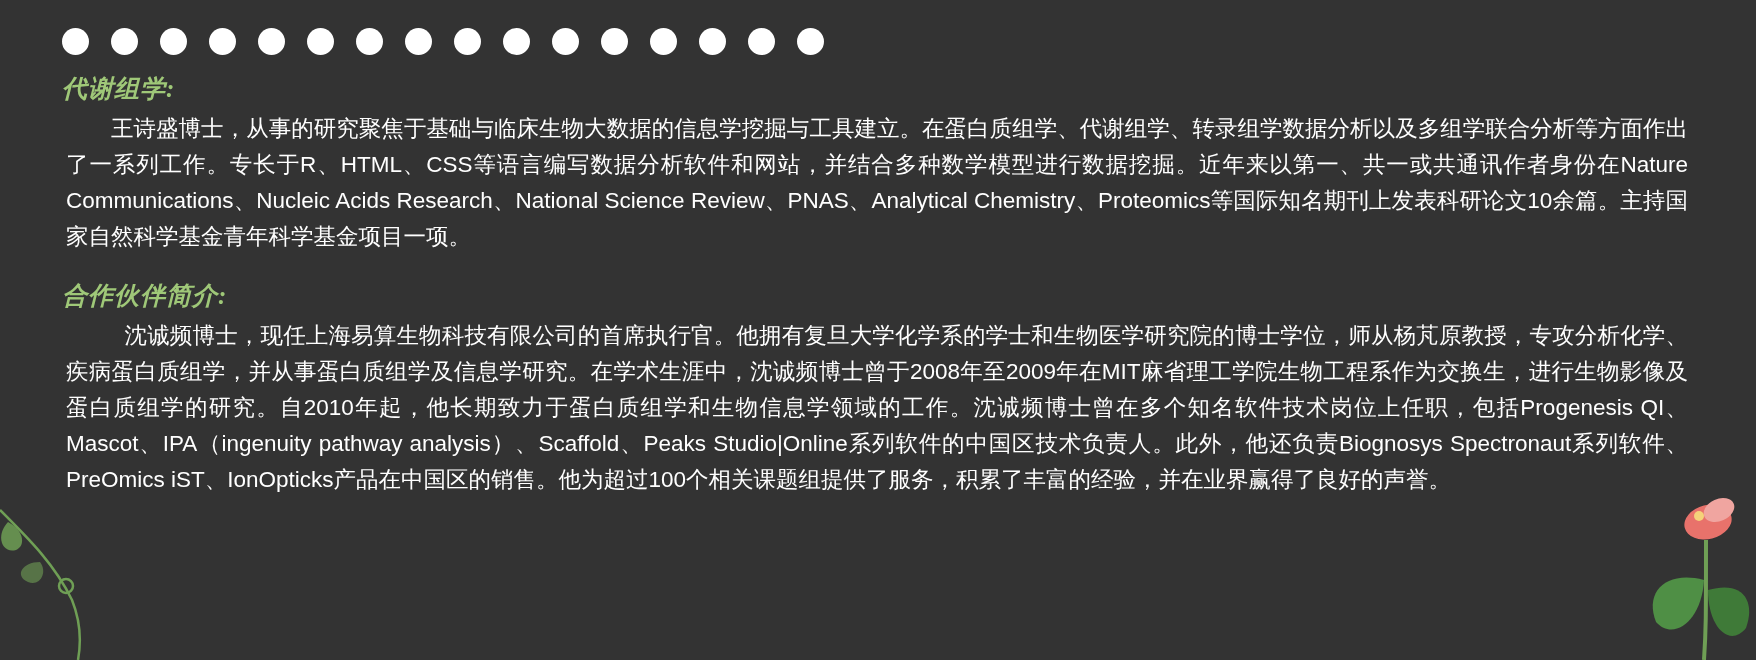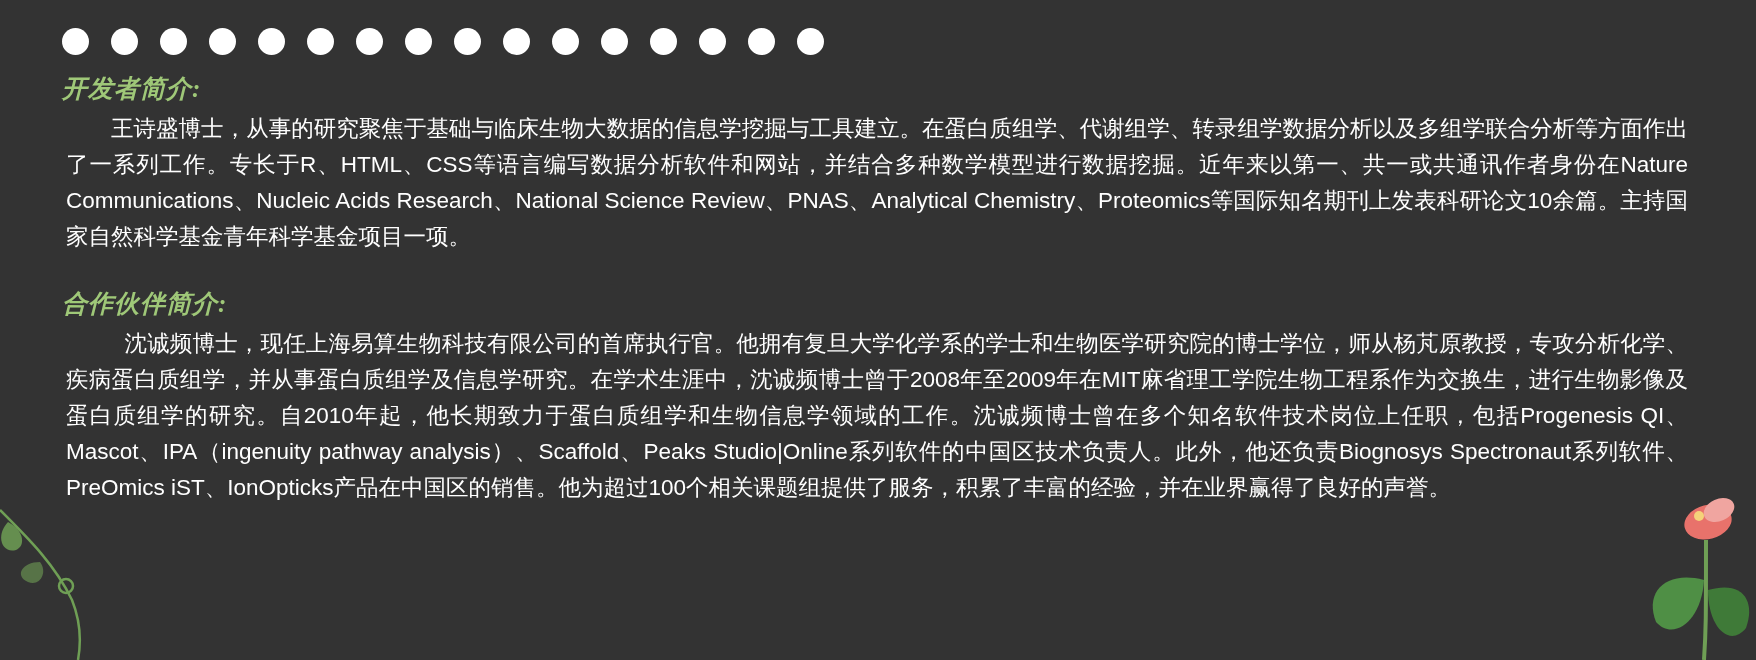--- a/index.html
+++ b/index.html
@@ -43,21 +43,21 @@
   .section-title {
     font-family: "Liberation Serif", serif;
     font-style: italic;
     font-weight: bold;
     font-size: 25px;
     color: #9fc878;
     margin: 0 0 6px 0;
     letter-spacing: 1px;
   }
   .section-title.second {
-    margin-top: 32px;
+    margin-top: 24px;
   }
   .para {
     font-size: 22.5px;
     line-height: 36px;
     color: #ffffff;
     text-align: justify;
     text-justify: inter-ideograph;
     margin: 4px;
     text-indent: 2em;
     font-family: "Liberation Sans", sans-serif;
@@ -103,21 +103,21 @@
     <span class="dot"></span>
     <span class="dot"></span>
     <span class="dot"></span>
     <span class="dot"></span>
     <span class="dot"></span>
     <span class="dot"></span>
   </div>
 
   <div class="content">
 
-    <h2 class="section-title">开发者简介:</h2>
+    <h2 class="section-title">代谢组学:</h2>
     <p class="para">王诗盛博士，从事的研究聚焦于基础与临床生物大数据的信息学挖掘与工具建立。在蛋白质组学、代谢组学、转录组学数据分析以及多组学联合分析等方面作出了一系列工作。专长于R、HTML、CSS等语言编写数据分析软件和网站，并结合多种数学模型进行数据挖掘。近年来以第一、共一或共通讯作者身份在Nature Communications、Nucleic Acids Research、National Science Review、PNAS、Analytical Chemistry、Proteomics等国际知名期刊上发表科研论文10余篇。主持国家自然科学基金青年科学基金项目一项。</p>
 
     <h2 class="section-title second">合作伙伴简介:</h2>
     <p class="para second">沈诚频博士，现任上海易算生物科技有限公司的首席执行官。他拥有复旦大学化学系的学士和生物医学研究院的博士学位，师从杨芃原教授，专攻分析化学、疾病蛋白质组学，并从事蛋白质组学及信息学研究。在学术生涯中，沈诚频博士曾于2008年至2009年在MIT麻省理工学院生物工程系作为交换生，进行生物影像及蛋白质组学的研究。自2010年起，他长期致力于蛋白质组学和生物信息学领域的工作。沈诚频博士曾在多个知名软件技术岗位上任职，包括Progenesis QI、Mascot、IPA（ingenuity pathway analysis）、Scaffold、Peaks Studio|Online系列软件的中国区技术负责人。此外，他还负责Biognosys Spectronaut系列软件、PreOmics iST、IonOpticks产品在中国区的销售。他为超过100个相关课题组提供了服务，积累了丰富的经验，并在业界赢得了良好的声誉。</p>
 
   </div>
 
   <svg class="vine" viewBox="0 0 150 190">
     <path d="M0 40 C 30 70, 55 95, 72 130 C 80 150, 82 168, 78 190" stroke="#6f9f55" stroke-width="2.5" fill="none"></path>
     <path d="M8 52 C -5 66, 2 84, 16 80 C 26 76, 24 60, 8 52 Z" fill="#6f9f55" opacity="0.85"></path>

